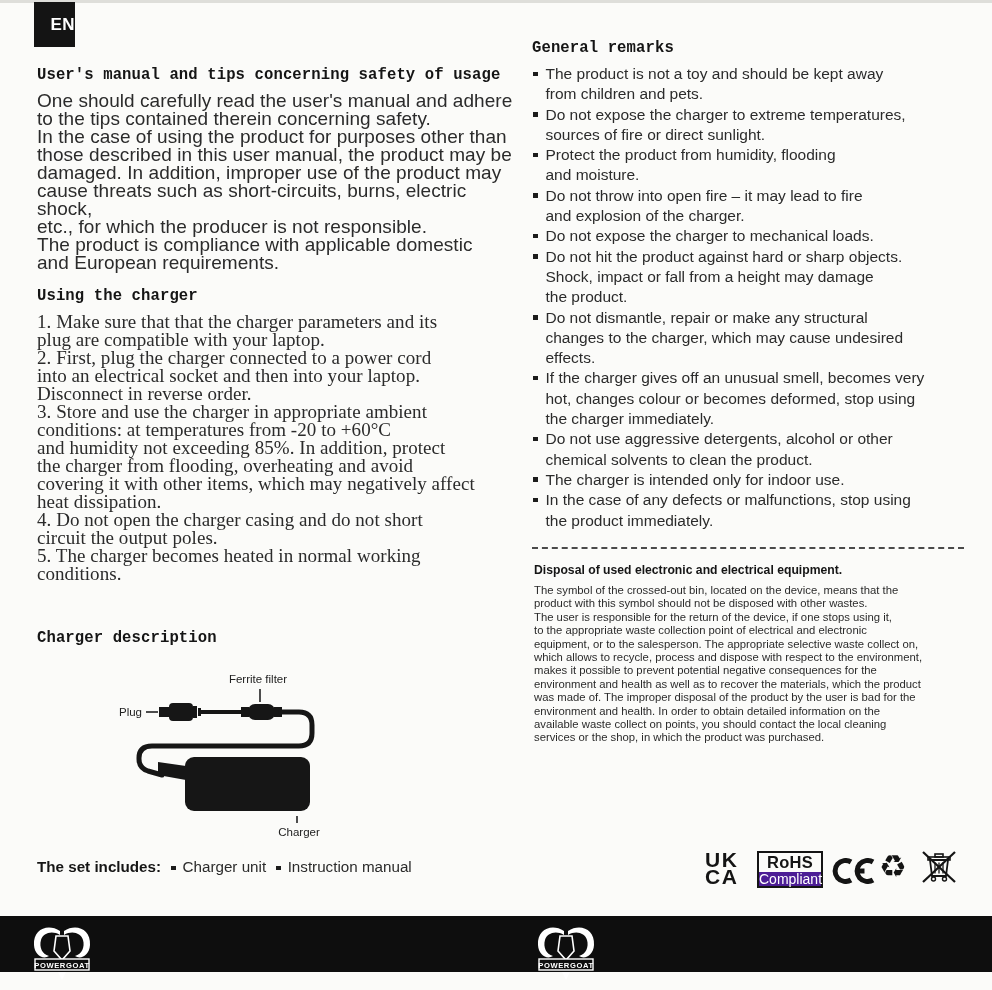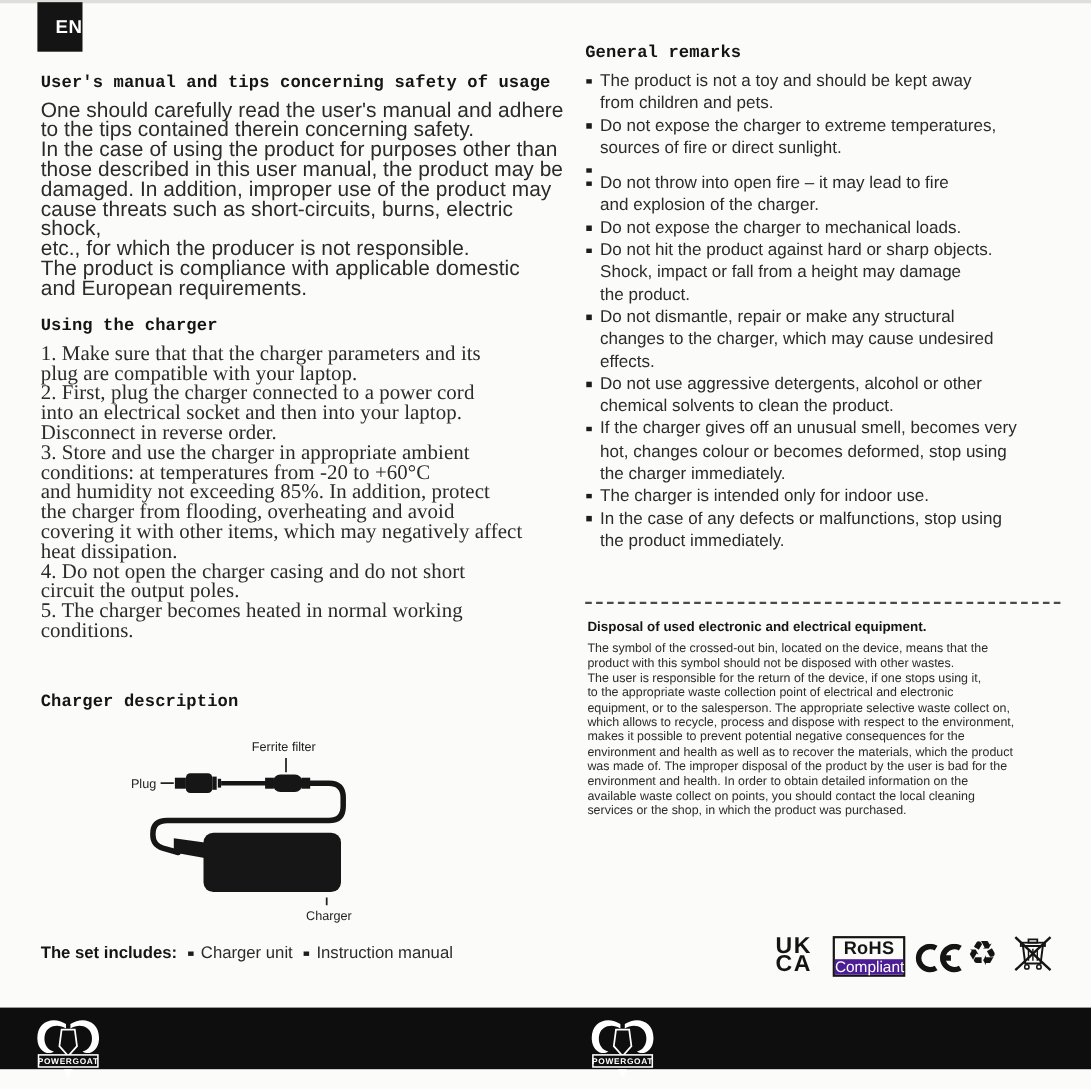--- a/index.html
+++ b/index.html
@@ -120,20 +120,22 @@
           <span class="prelines">The product is not a toy and should be kept away
 from children and pets.</span>
         </li>
       <li>
           <span class="sq"></span>
           <span class="prelines">Do not expose the charger to extreme temperatures,
 sources of fire or direct sunlight.</span>
         </li>
       <li>
           <span class="sq"></span>
+          <span class="prelines">Protect the product from humidity, flooding
+and moisture.</span>
         </li>
       <li>
           <span class="sq"></span>
           <span class="prelines">Do not throw into open fire – it may lead to fire
 and explosion of the charger.</span>
         </li>
       <li>
           <span class="sq"></span>
           <span class="prelines">Do not expose the charger to mechanical loads.</span>
         </li>
@@ -144,28 +146,28 @@
 the product.</span>
         </li>
       <li>
           <span class="sq"></span>
           <span class="prelines">Do not dismantle, repair or make any structural
 changes to the charger, which may cause undesired
 effects.</span>
         </li>
       <li>
           <span class="sq"></span>
-          <span class="prelines">Do not use aggressive detergents, alcohol or other
-chemical solvents to clean the product.</span>
-        </li>
-      <li>
-          <span class="sq"></span>
           <span class="prelines">If the charger gives off an unusual smell, becomes very
 hot, changes colour or becomes deformed, stop using
 the charger immediately.</span>
+        </li>
+      <li>
+          <span class="sq"></span>
+          <span class="prelines">Do not use aggressive detergents, alcohol or other
+chemical solvents to clean the product.</span>
         </li>
       <li>
           <span class="sq"></span>
           <span class="prelines">The charger is intended only for indoor use.</span>
         </li>
       <li>
           <span class="sq"></span>
           <span class="prelines">In the case of any defects or malfunctions, stop using
 the product immediately.</span>
         </li>

